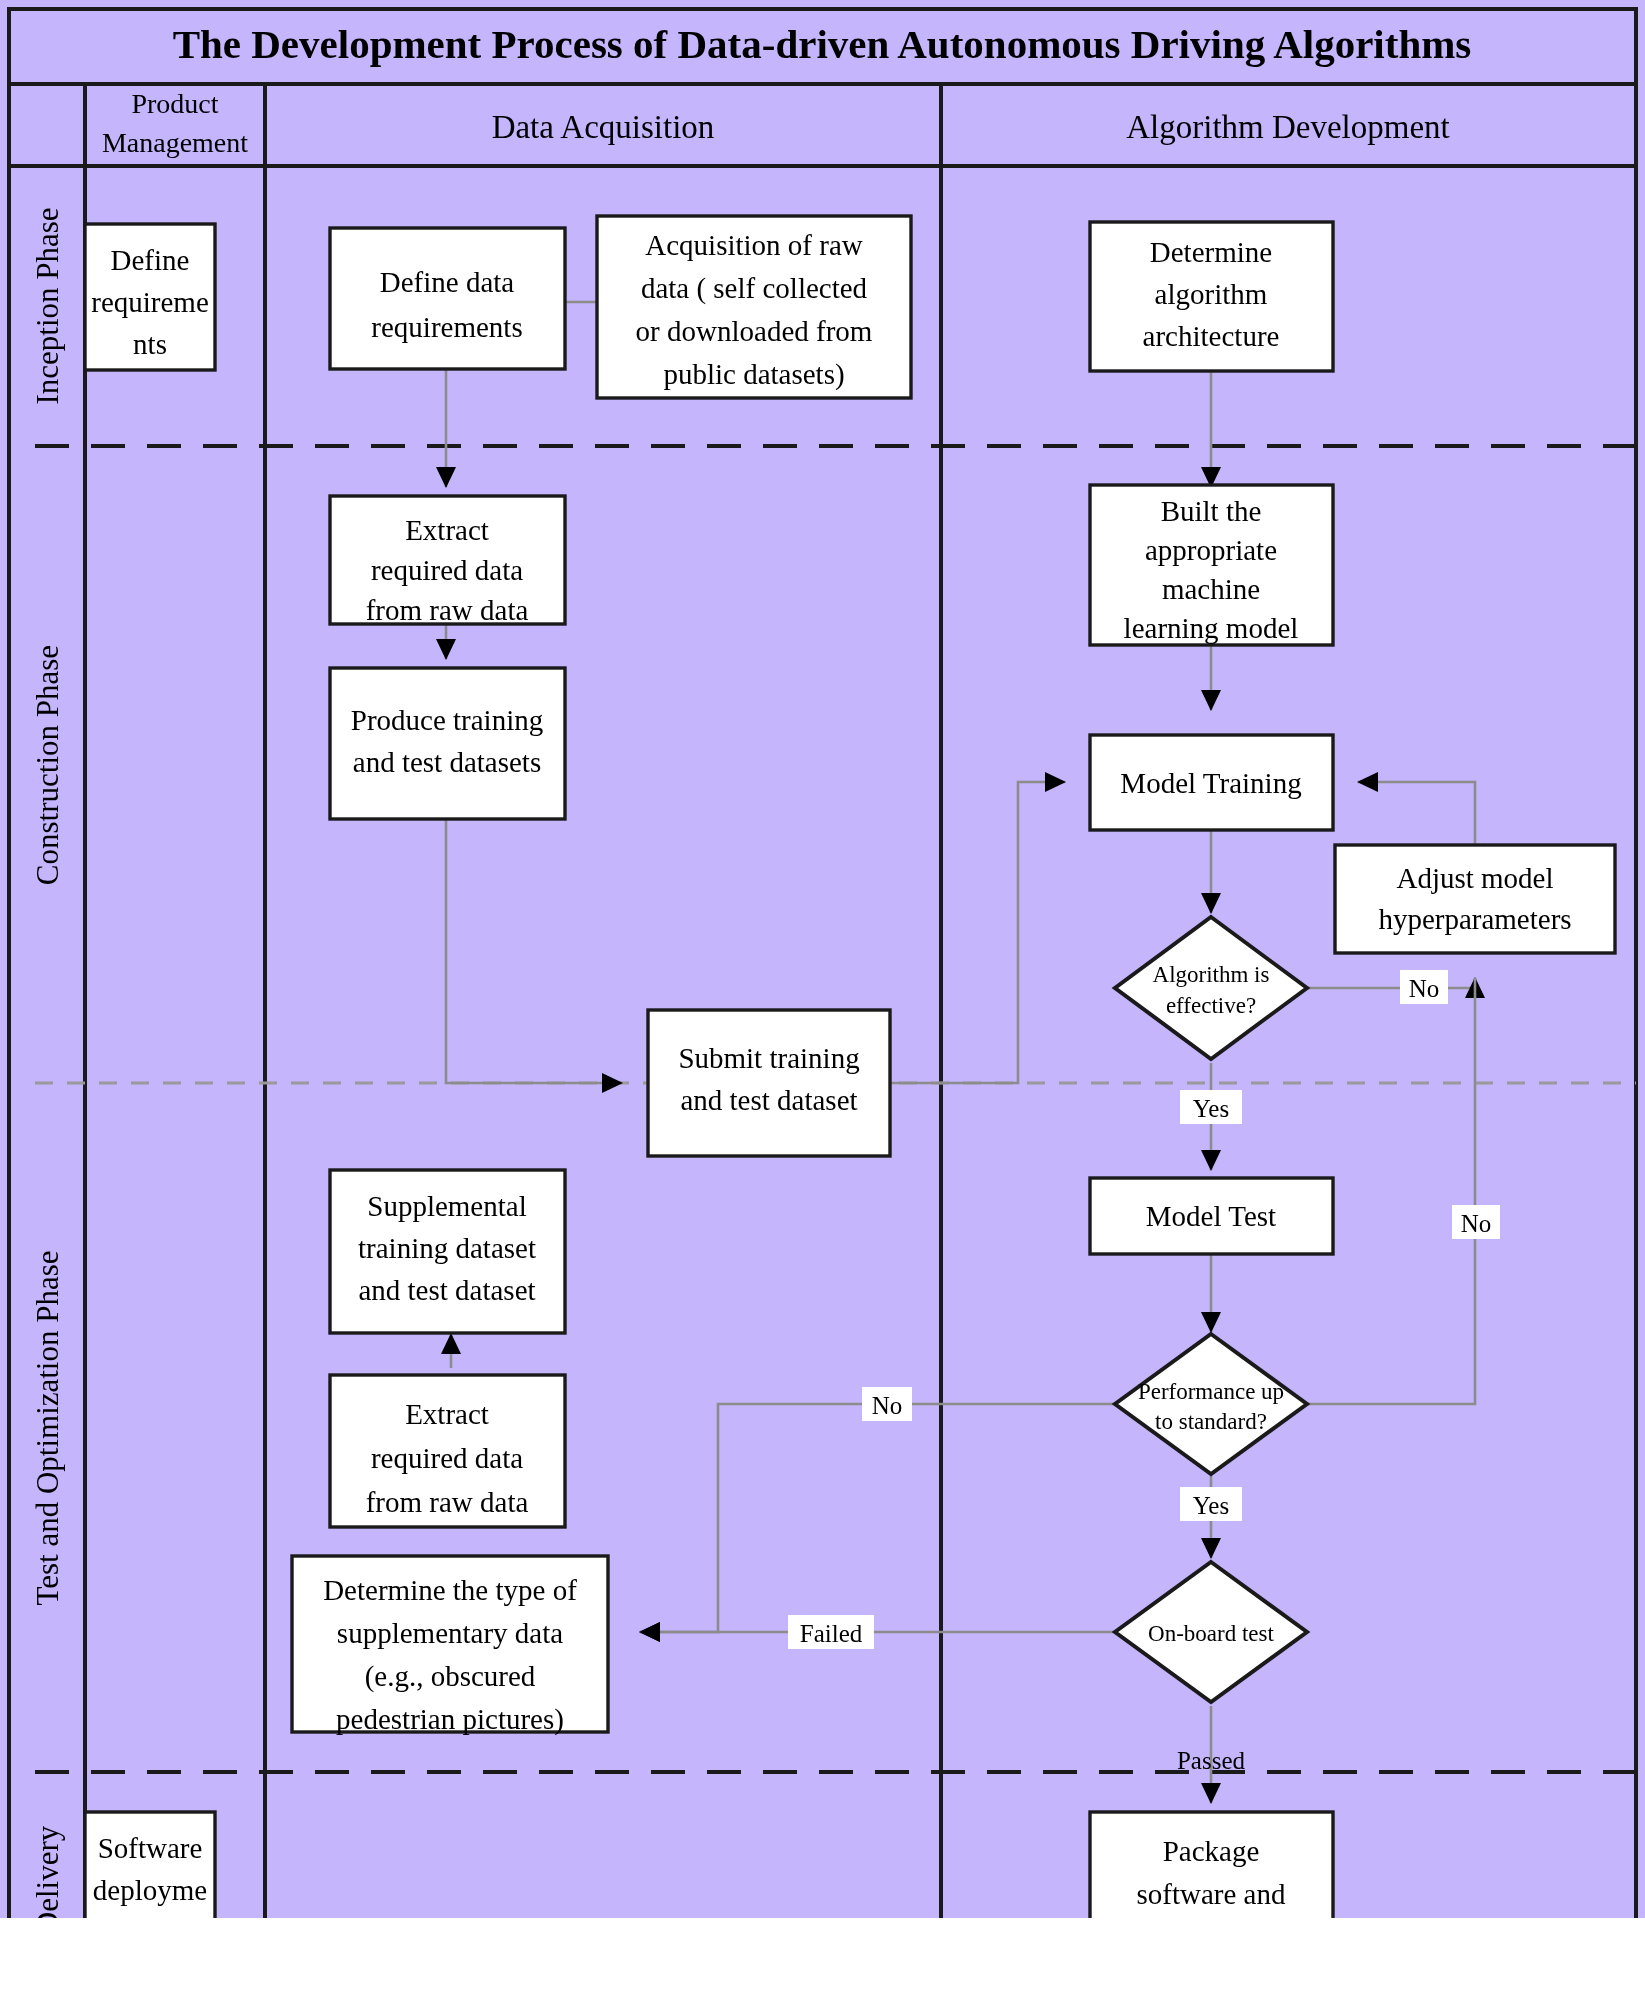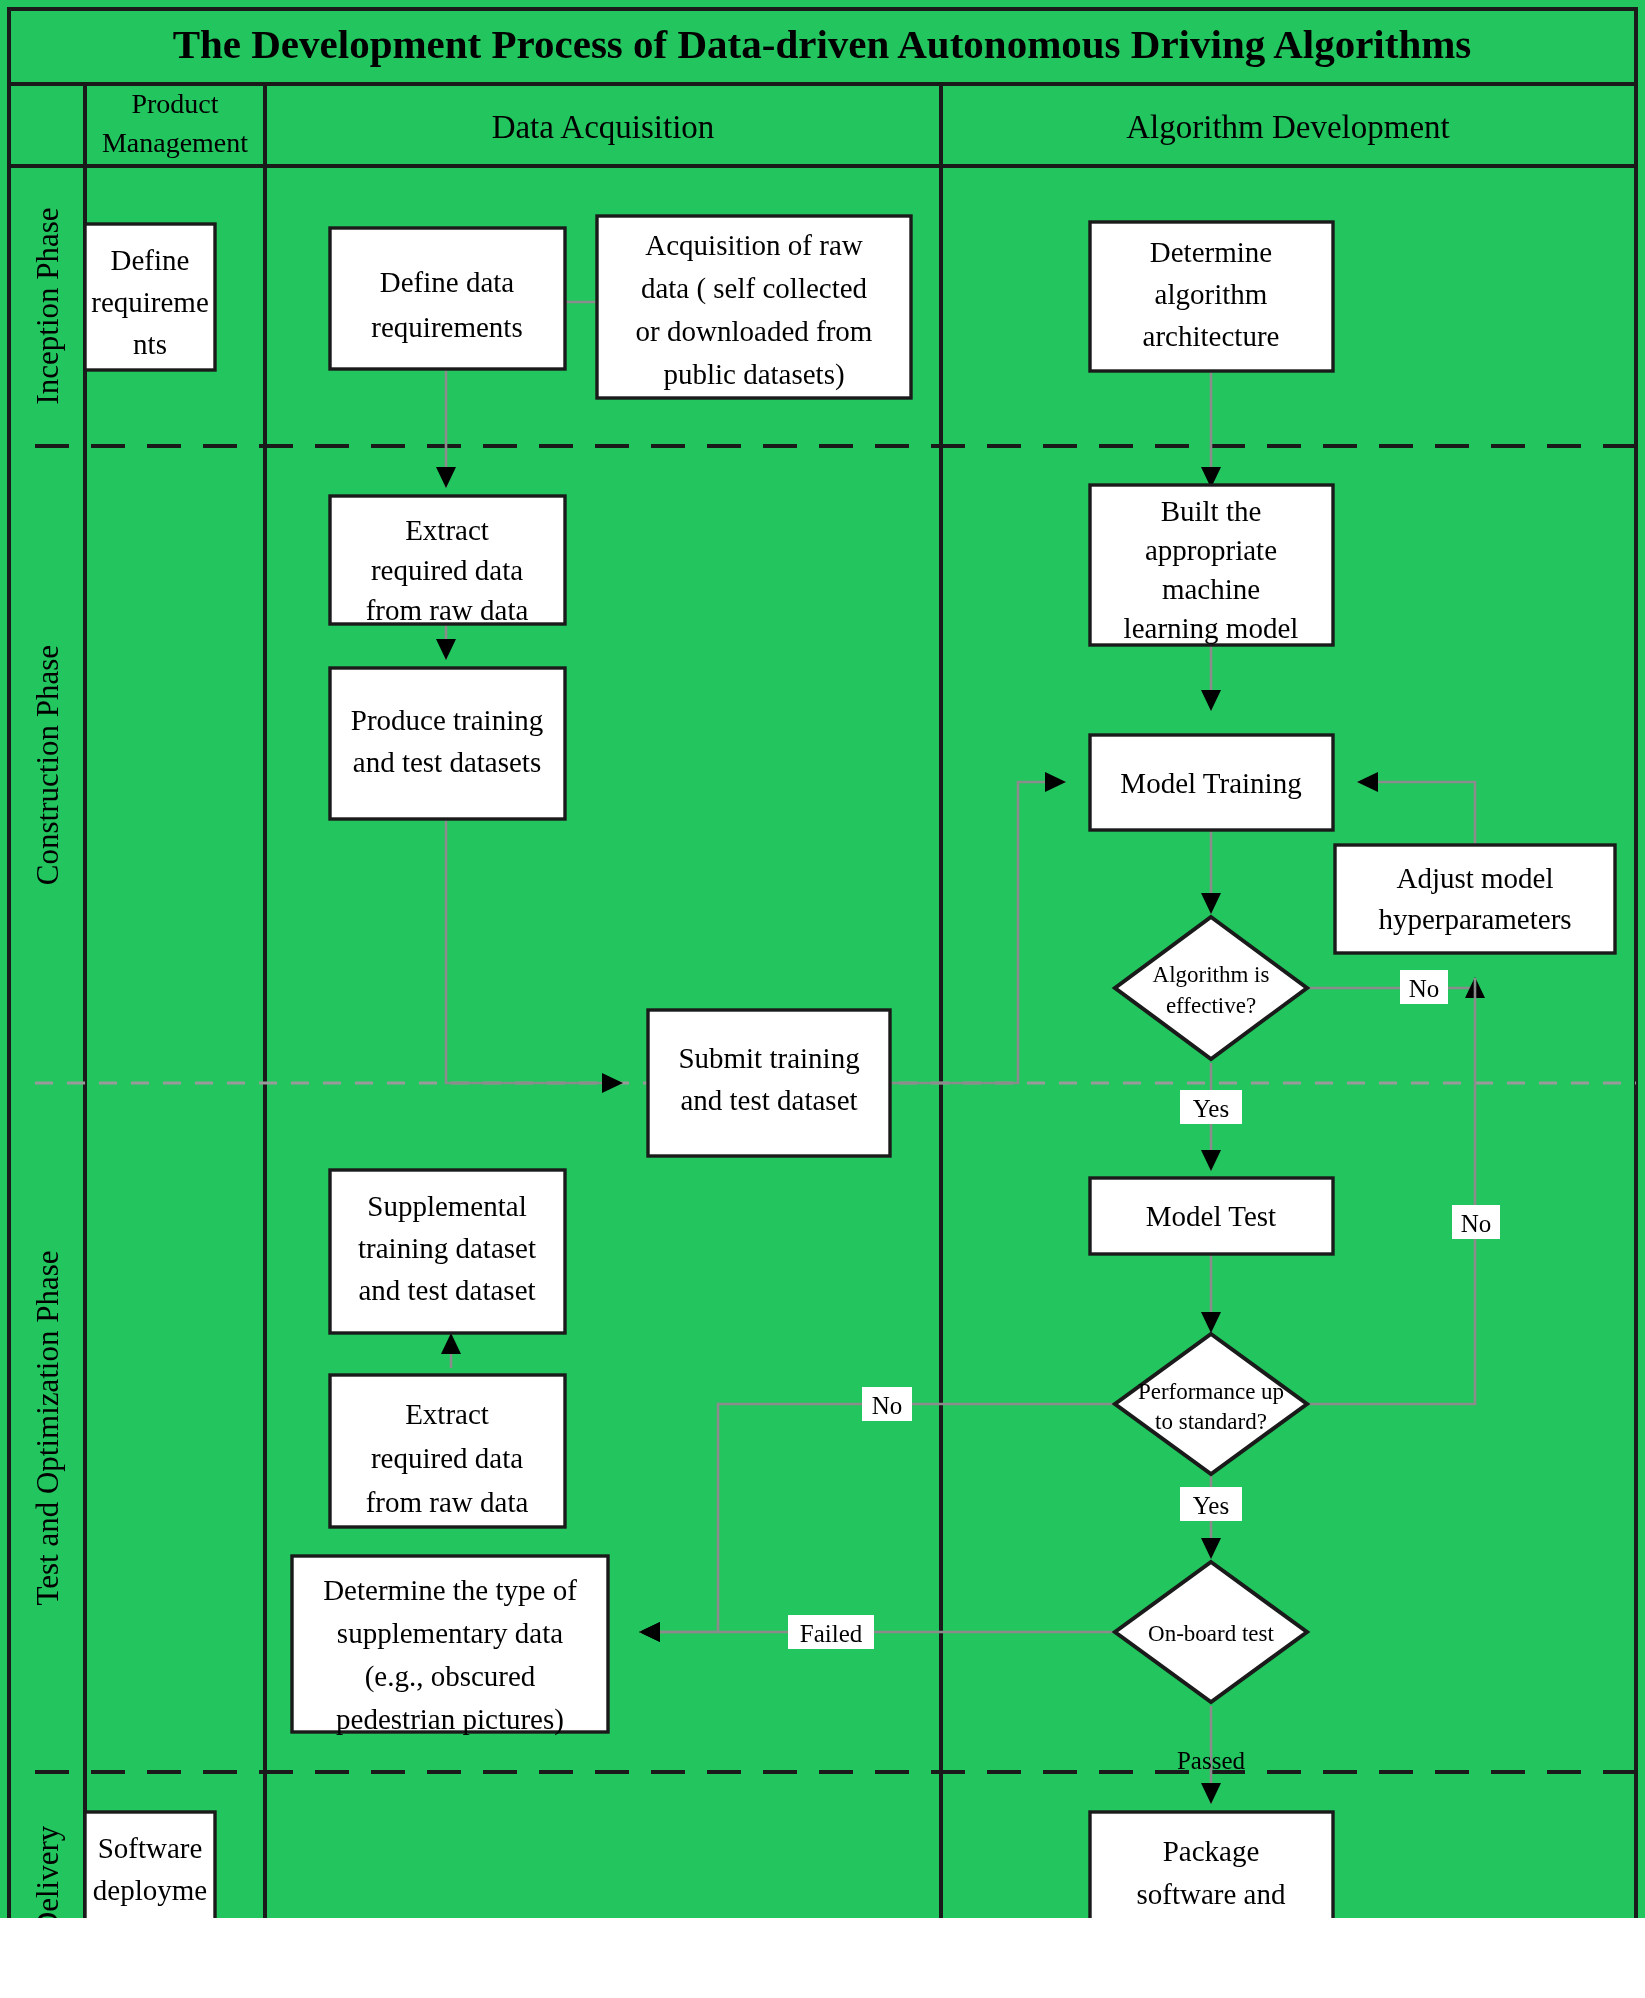--- a/index.html
+++ b/index.html
@@ -1,17 +1,17 @@
 <!DOCTYPE html>
 <html><head>
 <meta charset="utf-8">
 <style>
   html,body{margin:0;padding:0;background:#fff;}
   body{font-family:"Liberation Serif", serif; color:#000;}
-  #page{position:relative;width:1645px;height:1918px;overflow:hidden;background:#22c55e;}
+  #page{position:relative;width:1645px;height:1918px;overflow:hidden;background:#c4b5fd;}
   #flow{position:absolute;left:0;top:0;width:1645px;height:1998px;}
   .ol{fill:none;stroke:#1a1a1a;stroke-width:4;}
   .vline{stroke:#1a1a1a;stroke-width:4;}
   .dash-dark{stroke:#1a1a1a;stroke-width:4;stroke-dasharray:34 22;}
   .dash-light{stroke:#9a9a9a;stroke-width:3;stroke-dasharray:18 14;}
   .conn{fill:none;stroke:#8c8c8c;stroke-width:2.6;}
   .node-box{fill:#ffffff;stroke:#1a1a1a;stroke-width:3.4;}
   .node-dia{fill:#ffffff;stroke:#1a1a1a;stroke-width:4;}
   .arrowhd{fill:#000;stroke:none;}
   text{fill:#000;}

